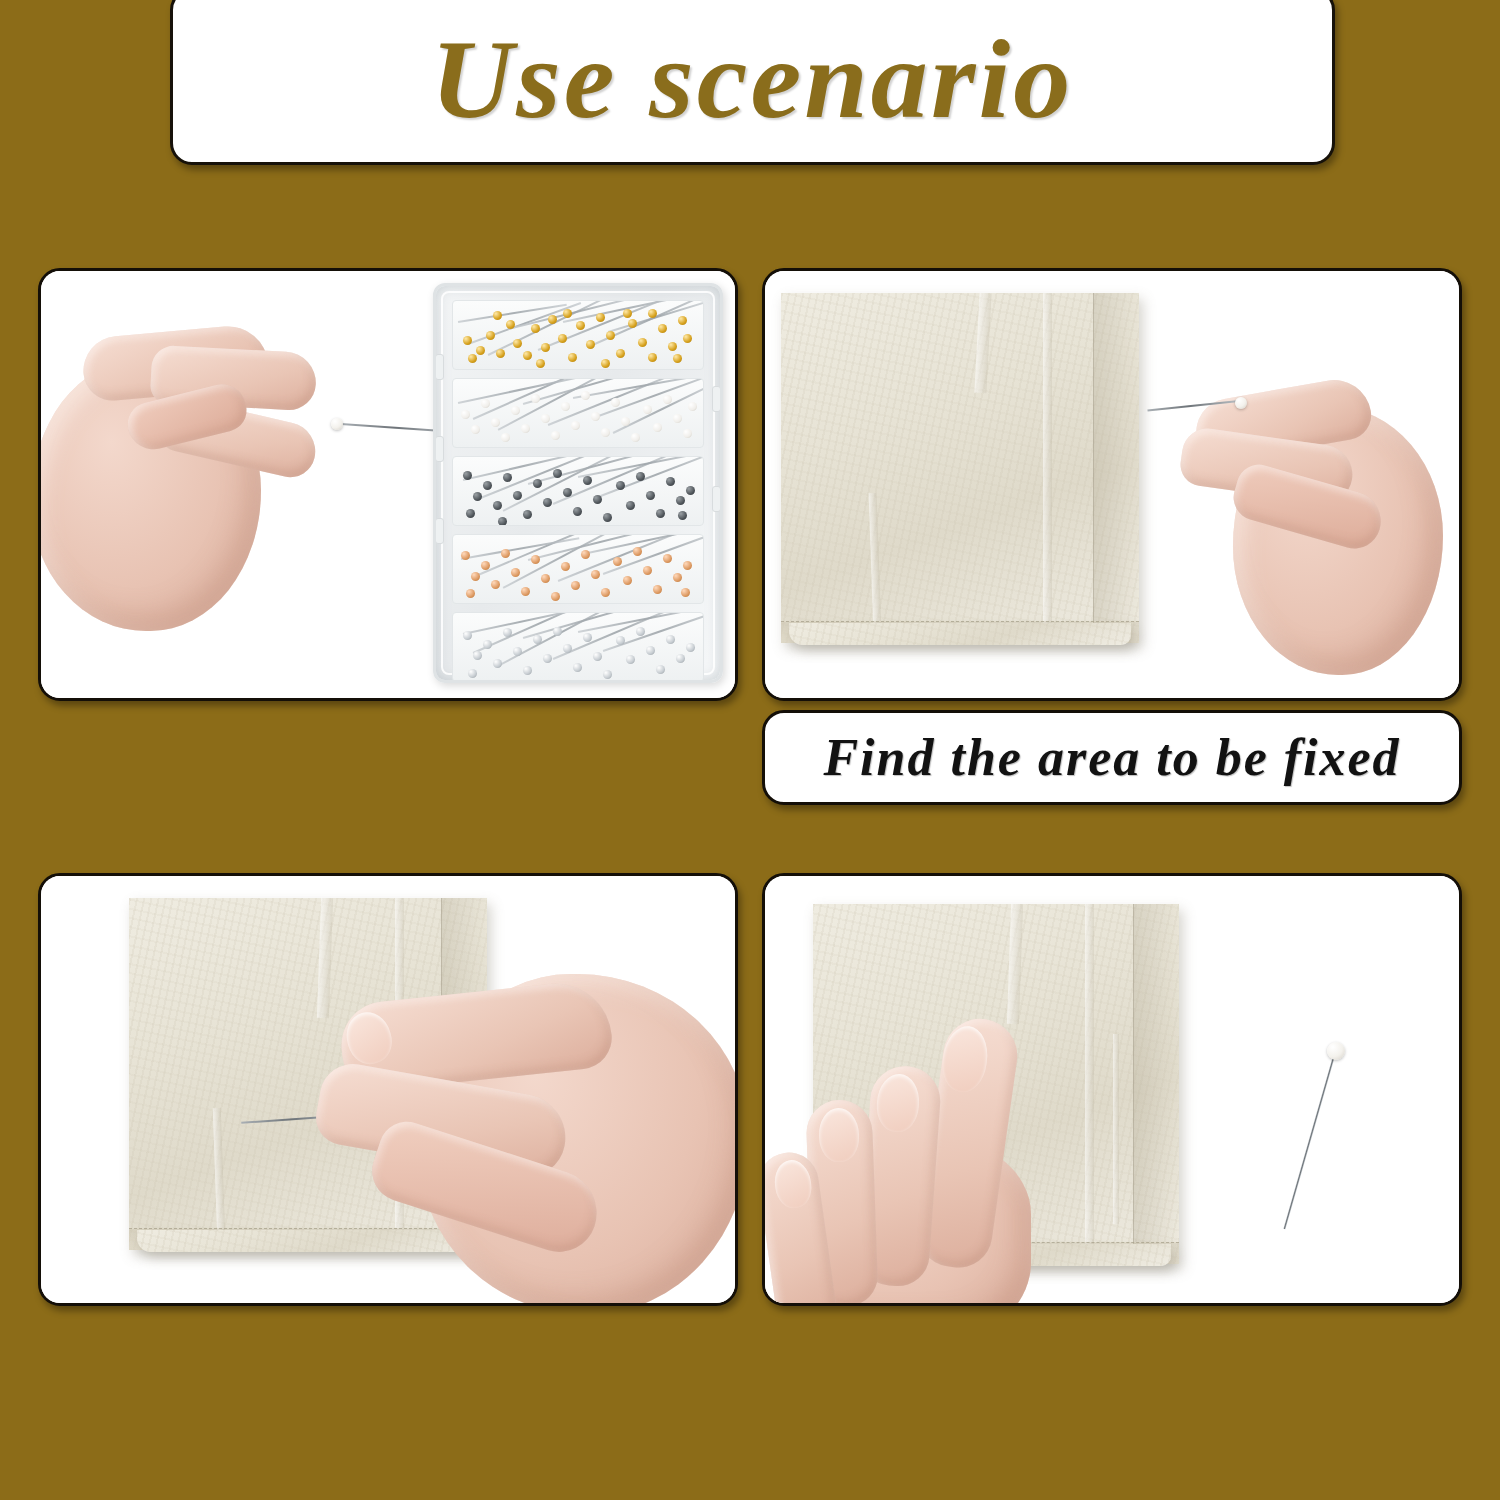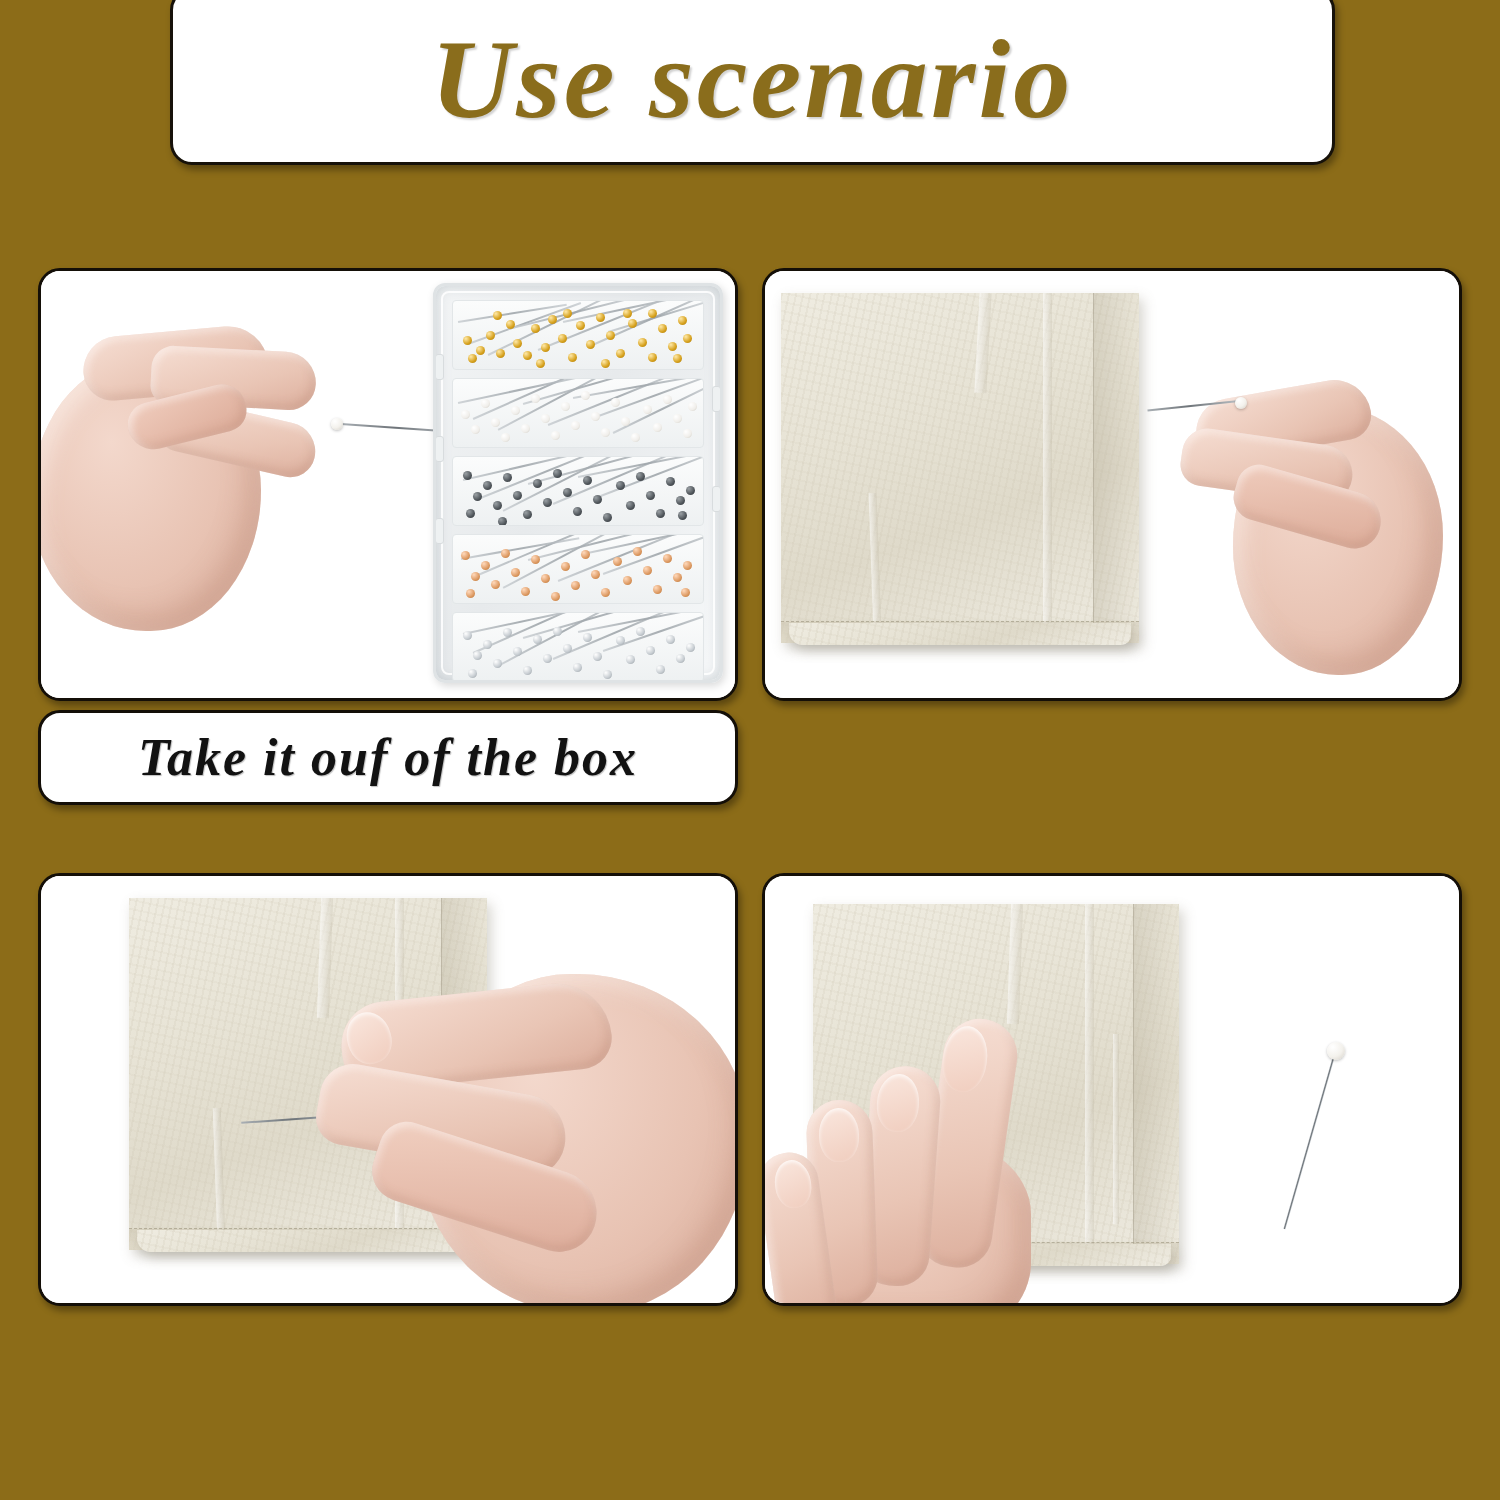--- a/index.html
+++ b/index.html
@@ -453,23 +453,20 @@
               <b style="left:81%; top:76%;"></b>
                 <b style="left:85%; top:32%;"></b>
               <b style="left:89%; top:60%;"></b>
                 <b style="left:93%; top:44%;"></b>
             </div>
           </div>
         </div>
 
       </div>
     </div>
-    <div class="caption-card">
-      <span class="caption-text">Take it ouf of the box</span>
-    </div>
   </div>
 
   <div class="panel">
     <div class="photo-card">
       <div class="scene">
 
         <div class="cloth" style="left:16px; top:22px; width:358px; height:350px;">
           <div class="crease" style="left:196px; top:0; width:12px; height:100px; transform:rotate(3deg);"></div>
           <div class="crease" style="left:262px; top:0; width:9px; height:330px;"></div>
           <div class="crease" style="left:90px; top:200px; width:8px; height:140px; transform:rotate(-2deg);"></div>
@@ -483,20 +480,23 @@
           <div class="finger" style="left:22px; top:22px; width:176px; height:62px; transform:rotate(-10deg); border-radius:60px 66px 44px 50px;"></div>
           <div class="finger" style="left:8px;  top:70px; width:172px; height:58px; transform:rotate(8deg); border-radius:52px 62px 58px 44px;"></div>
           <div class="finger" style="left:60px; top:112px; width:150px; height:56px; transform:rotate(16deg); border-radius:44px 60px 52px 46px; background:linear-gradient(160deg,#f0cdbe,#dcab98);"></div>
         </div>
         <div class="pin" style="left:382px; top:124px; width:110px; height:18px;">
           <div class="shaft" style="left:0px; top:5px; width:92px; height:2px; transform:rotate(-6deg); transform-origin:right center;"></div>
           <div class="head" style="left:88px; top:2px; width:12px; height:12px;"></div>
         </div>
 
       </div>
+    </div>
+    <div class="caption-card">
+      <span class="caption-text">Find the area to be fixed</span>
     </div>
   </div>
 
   <div class="panel">
     <div class="photo-card">
       <div class="scene">
 
         <div class="cloth" style="left:88px; top:22px; width:358px; height:352px;">
           <div class="crease" style="left:190px; top:0; width:12px; height:120px; transform:rotate(2deg);"></div>
           <div class="crease" style="left:266px; top:0; width:9px; height:330px;"></div>

